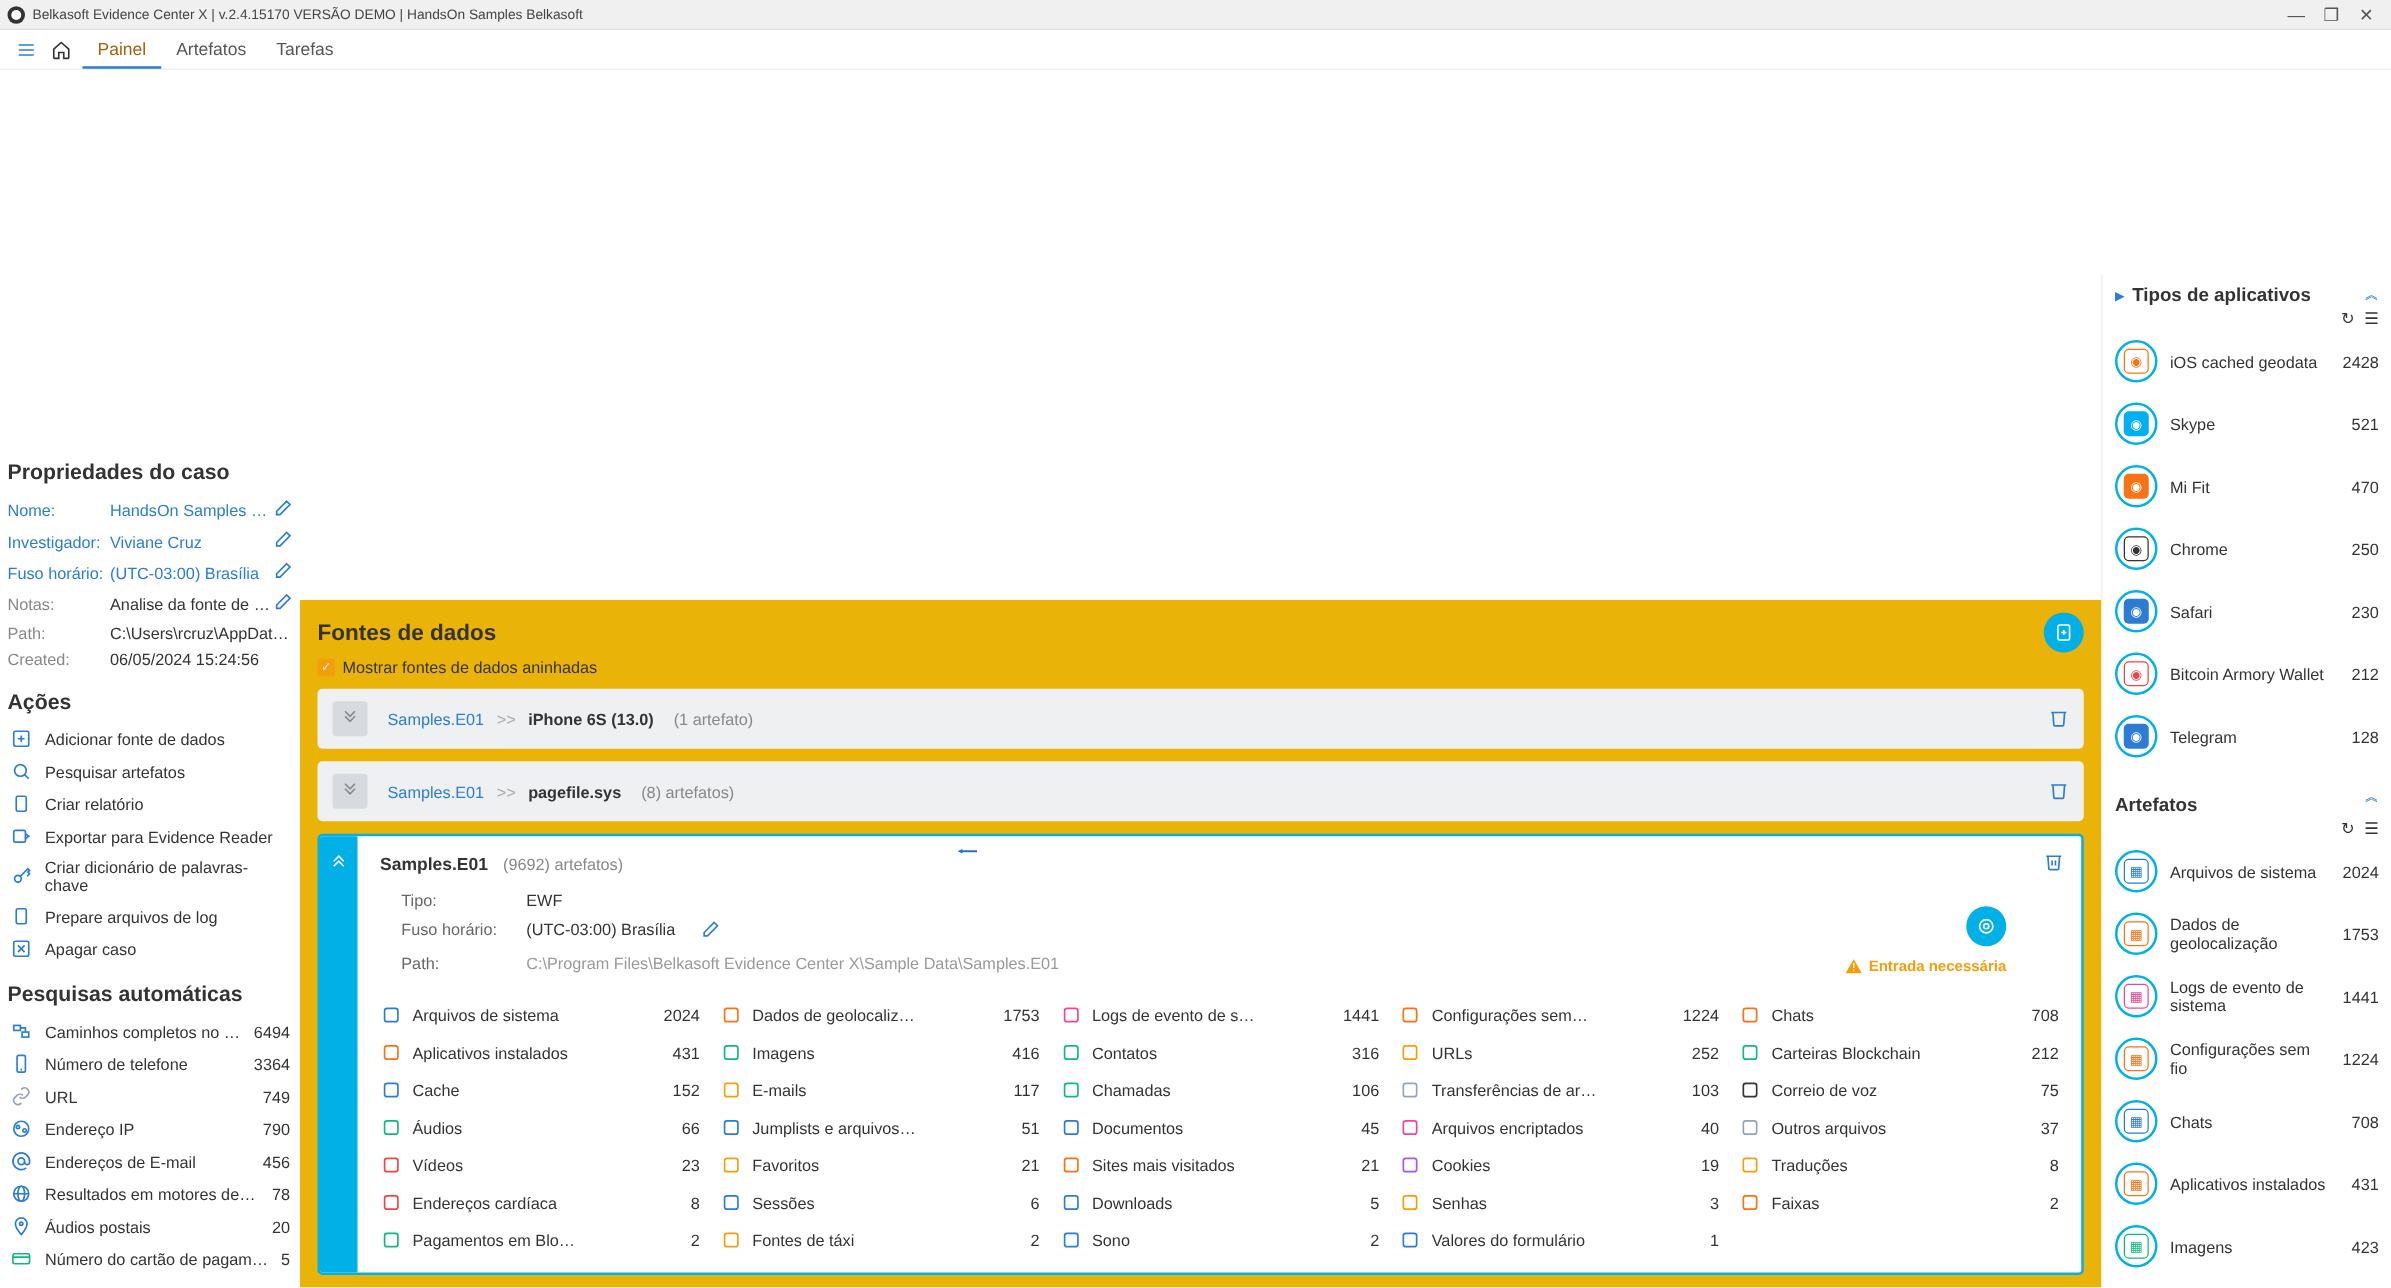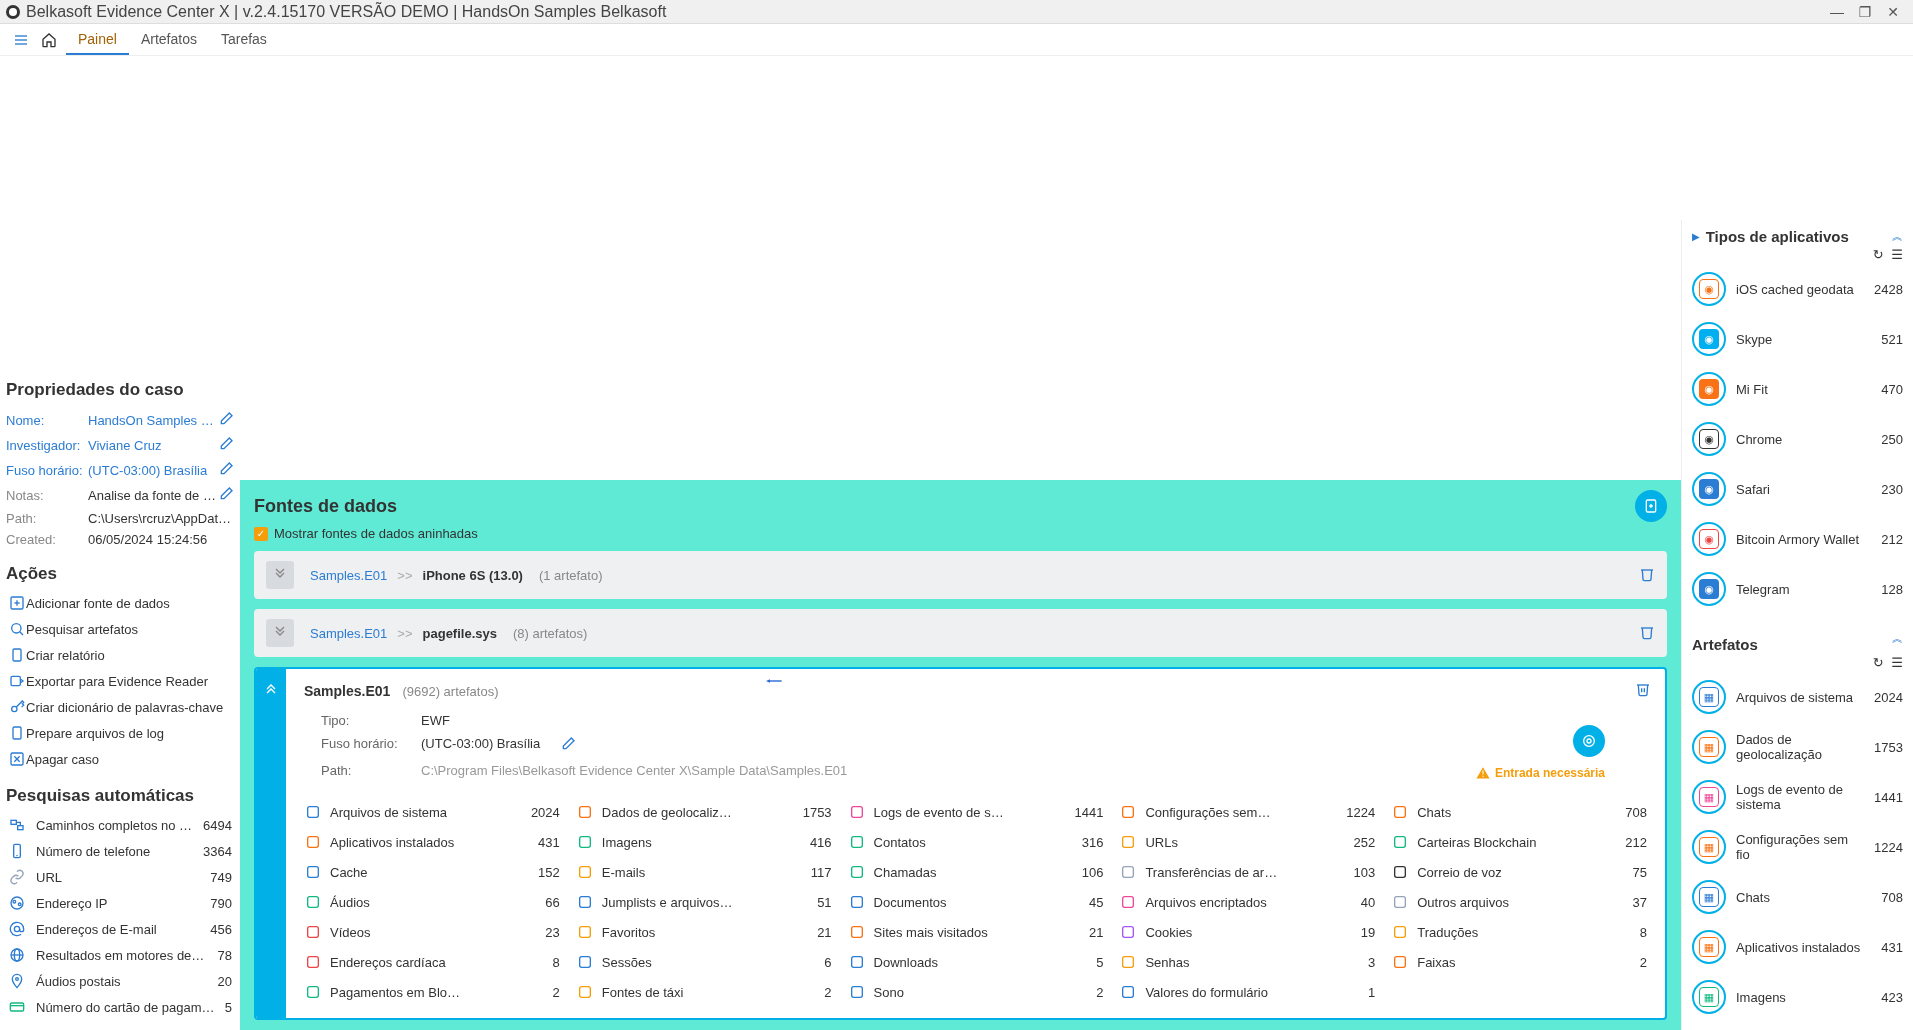--- a/index.html
+++ b/index.html
@@ -2,50 +2,50 @@
 <html><head>
 <meta charset="utf-8">
 <style>
 * { margin: 0; padding: 0; box-sizing: border-box; font-family: "Segoe UI", Arial, sans-serif; }
 body { background: #fff; width: 1913px; height: 1030px; overflow: hidden; font-size: 13px; color: #333; }
 
 
 .titlebar { height: 24px; background: #f0f0f0; display: flex; align-items: center; padding: 0 6px; border-bottom: 1px solid #ddd; }
 .titlebar .logo { width: 14px; height: 14px; border-radius: 50%; background: #333; display: inline-flex; align-items: center; justify-content: center; margin-right: 6px; }
 .titlebar .logo::after { content:''; width:8px;height:8px;border-radius:50%;background:#fff; }
-.titlebar .title { font-size: 16px; color: #444; flex: 1; }
+.titlebar .title { font-size: 11px; color: #444; flex: 1; }
 .titlebar .winbtn { width: 28px; text-align: center; color: #555; font-size: 14px; cursor: pointer; }
 
 
 .topnav { height: 32px; display: flex; align-items: center; padding: 0 10px; border-bottom: 1px solid #eee; gap: 6px; }
 .topnav .hamburger, .topnav .home { width: 22px; height: 22px; color: #2b7cd3; display:flex;align-items:center;justify-content:center; cursor:pointer;}
 .topnav .tab { padding: 6px 12px; font-size: 14px; color: #555; cursor:pointer;}
 .topnav .tab.active { color: #a16207; border-bottom: 2px solid #2b7cd3; }
 
 .content { display: flex; height: calc(1030px - 56px); align-items: flex-end; }
 
 
 .sidebar { width: 240px; padding: 10px 6px; overflow-y: auto; }
 .sidebar h2 { font-size: 17px; font-weight: 600; margin-bottom: 8px; }
 .prop-row { display: flex; align-items: center; padding: 3px 0; font-size: 13px; }
 .prop-row .label { width: 82px; color: #2b7cd3; }
 .prop-row .label.muted { color: #888; }
 .prop-row .val { flex: 1; color: #333; white-space: nowrap; overflow: hidden; text-overflow: ellipsis; }
 .prop-row .val.link { color: #2b7cd3; }
 .prop-row .edit { color: #2b7cd3; width: 16px; cursor:pointer;}
 .sidebar .section-title { font-size: 17px; font-weight: 600; margin: 14px 0 6px; }
-.action-item { display: flex; align-items: center; padding: 4px 2px; cursor: pointer; color: #333; }
+.action-item { display: flex; align-items: center; gap: 10px; padding: 4px 2px; cursor: pointer; color: #333; }
 .action-item .aicon { width: 18px; height: 18px; color: #2b7cd3; display:flex;align-items:center;justify-content:center; }
 .search-row { display: flex; align-items: center; gap: 10px; padding: 4px 2px; cursor: pointer; }
 .search-row .aicon { width: 18px; height:18px; color:#2b7cd3; display:flex;align-items:center;justify-content:center;}
 .search-row .lbl { flex: 1; white-space: nowrap; overflow: hidden; text-overflow: ellipsis; }
 .search-row .cnt { color: #333; font-size: 13px; }
 
 
-.main { flex: 1; background: #5eead4; padding: 10px 14px; overflow-y: auto; }
+.main { flex: 1; background: #eab308; padding: 10px 14px; overflow-y: auto; }
 .main h1 { font-size: 18px; font-weight: 600; color: #333; }
 .main .topline { display:flex; align-items:center; }
 .main .topline .spacer { flex:1;}
 .addbtn { width:32px;height:32px;border-radius:50%;background:#00b0e6;color:#fff;display:flex;align-items:center;justify-content:center;cursor:pointer; }
 .checkline { display:flex;align-items:center;gap:6px;margin-top:4px;color:#333;font-size:13px;}
 .checkline .cb { width:14px;height:14px;background:#f59e0b;border-radius:2px;color:#fff;display:flex;align-items:center;justify-content:center;font-size:10px;}
 
 .ds-row { background: #eef0f1; border-radius: 4px; margin-top: 10px; display: flex; align-items: center; padding: 10px 12px; gap: 10px; }
 .ds-row .chev { width:28px;height:28px;background:#d7dade;border-radius:3px;display:flex;align-items:center;justify-content:center;color:#888;cursor:pointer;margin-right:6px;}
 .ds-row .p1 { color: #2b7cd3; font-weight:500;}

